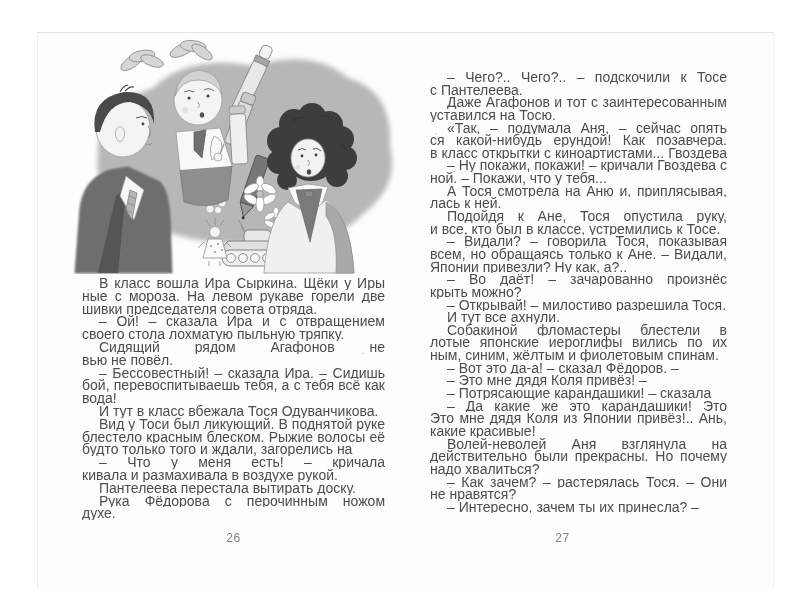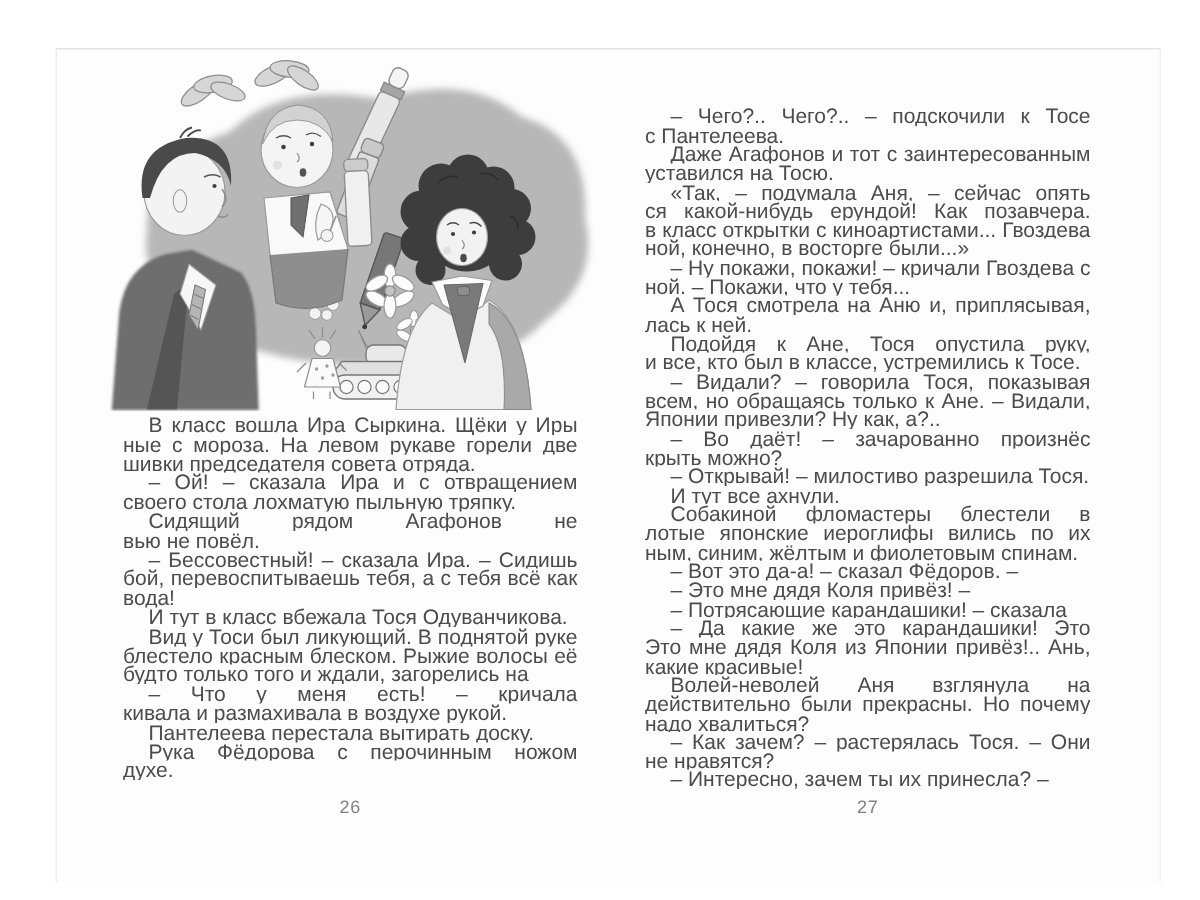--- a/index.html
+++ b/index.html
@@ -28,21 +28,21 @@
     text-align:justify;text-align-last:justify;
     overflow:hidden;white-space:normal;
   }
   .line.first{text-indent:17px;}
   .line.last{text-align:left;text-align-last:left;}
   .page-number{
     position:absolute;top:498px;text-align:center;
     color:#828282;font-size:12px;letter-spacing:.5px;
   }
   .page.left .page-number{left:44px;width:303px;}
-  .page.right .page-number{left:24px;width:297px;}
+  .page.right .page-number{left:8px;width:297px;}
   svg .sketch{stroke:#8a8a8a;stroke-width:.8;fill:none;}
 </style>
 </head>
 <body>
 
 <div class="spread">
 
   <div class="page left">
 
     <div class="illustration">
@@ -264,21 +264,20 @@
           <div class="line last">с Пантелеева.</div>
         </div>
         <div class="para">
           <div class="line first">Даже Агафонов и тот с заинтересованным видом</div>
           <div class="line last">уставился на Тосю.</div>
         </div>
         <div class="para">
           <div class="line first">«Так, – подумала Аня, – сейчас опять будет хвалить-</div>
           <div class="line">ся какой-нибудь ерундой! Как позавчера. Притащила</div>
           <div class="line">в класс открытки с киноартистами... Гвоздева с Собаки-</div>
-          <div class="line last">ной, конечно, в восторге были...»</div>
         </div>
         <div class="para">
           <div class="line first">– Ну покажи, покажи! – кричали Гвоздева с Собаки-</div>
           <div class="line last">ной. – Покажи, что у тебя...</div>
         </div>
         <div class="para">
           <div class="line first">А Тося смотрела на Аню и, приплясывая, направля-</div>
           <div class="line last">лась к ней.</div>
         </div>
         <div class="para">

